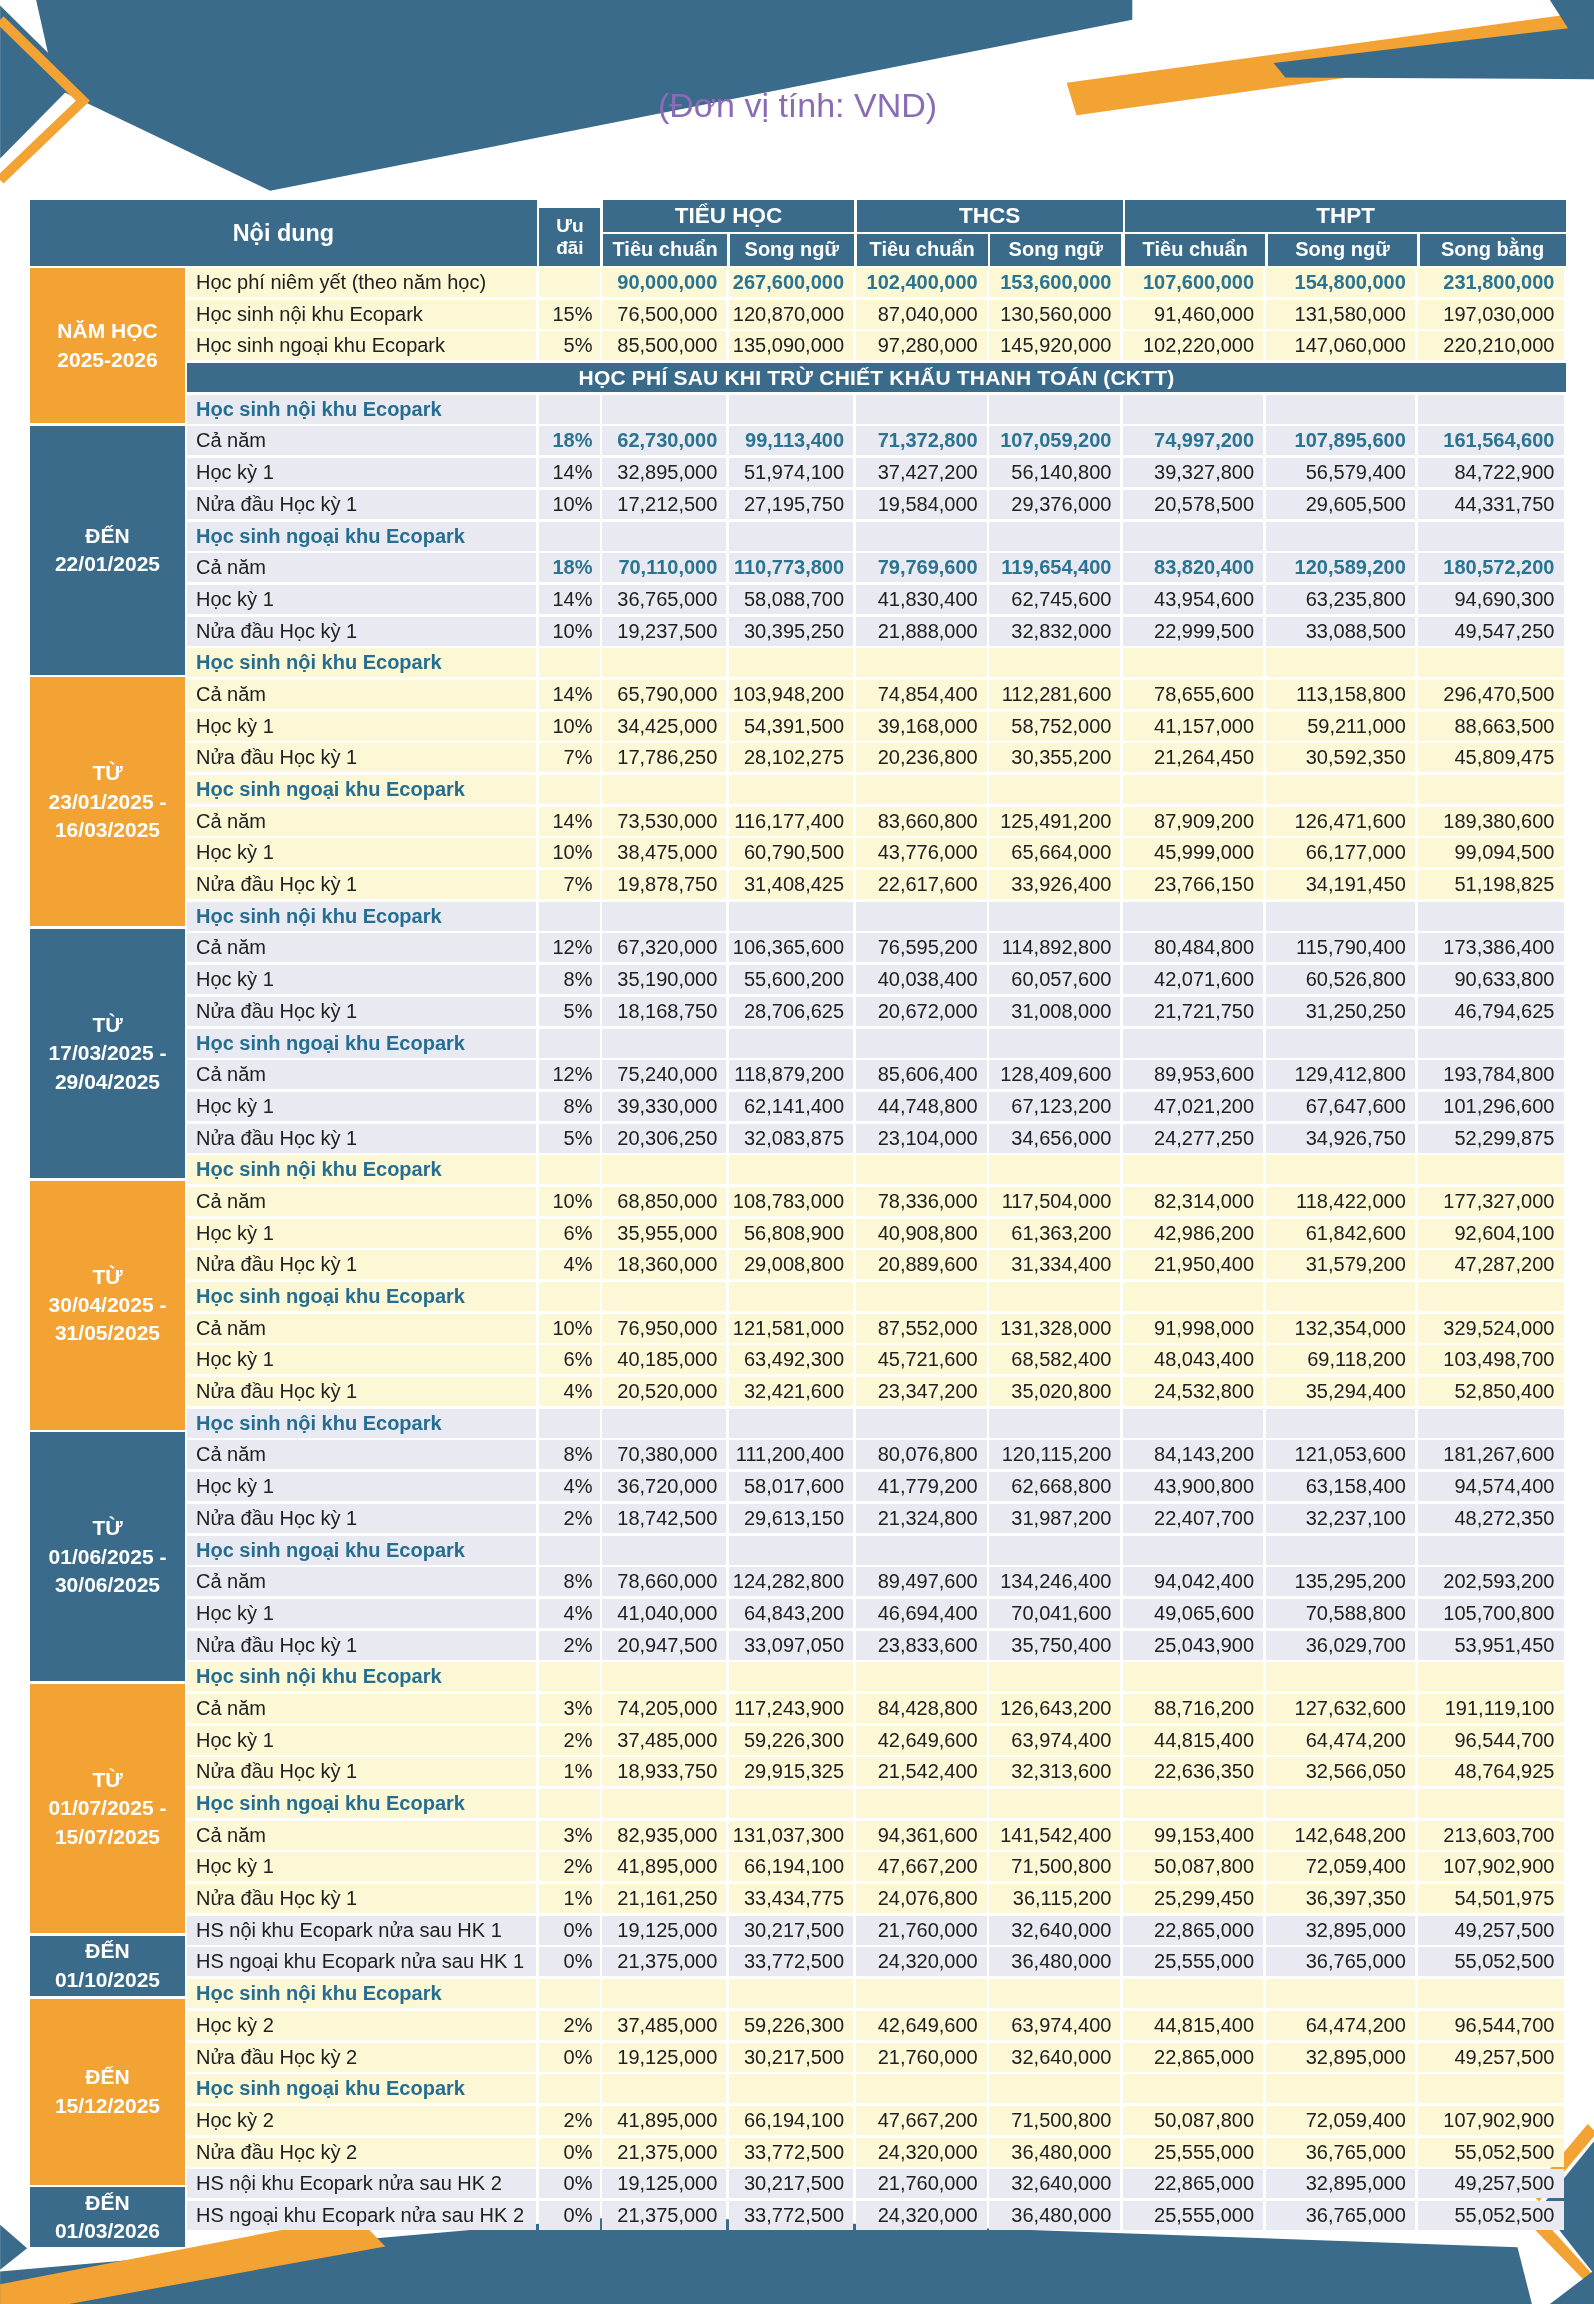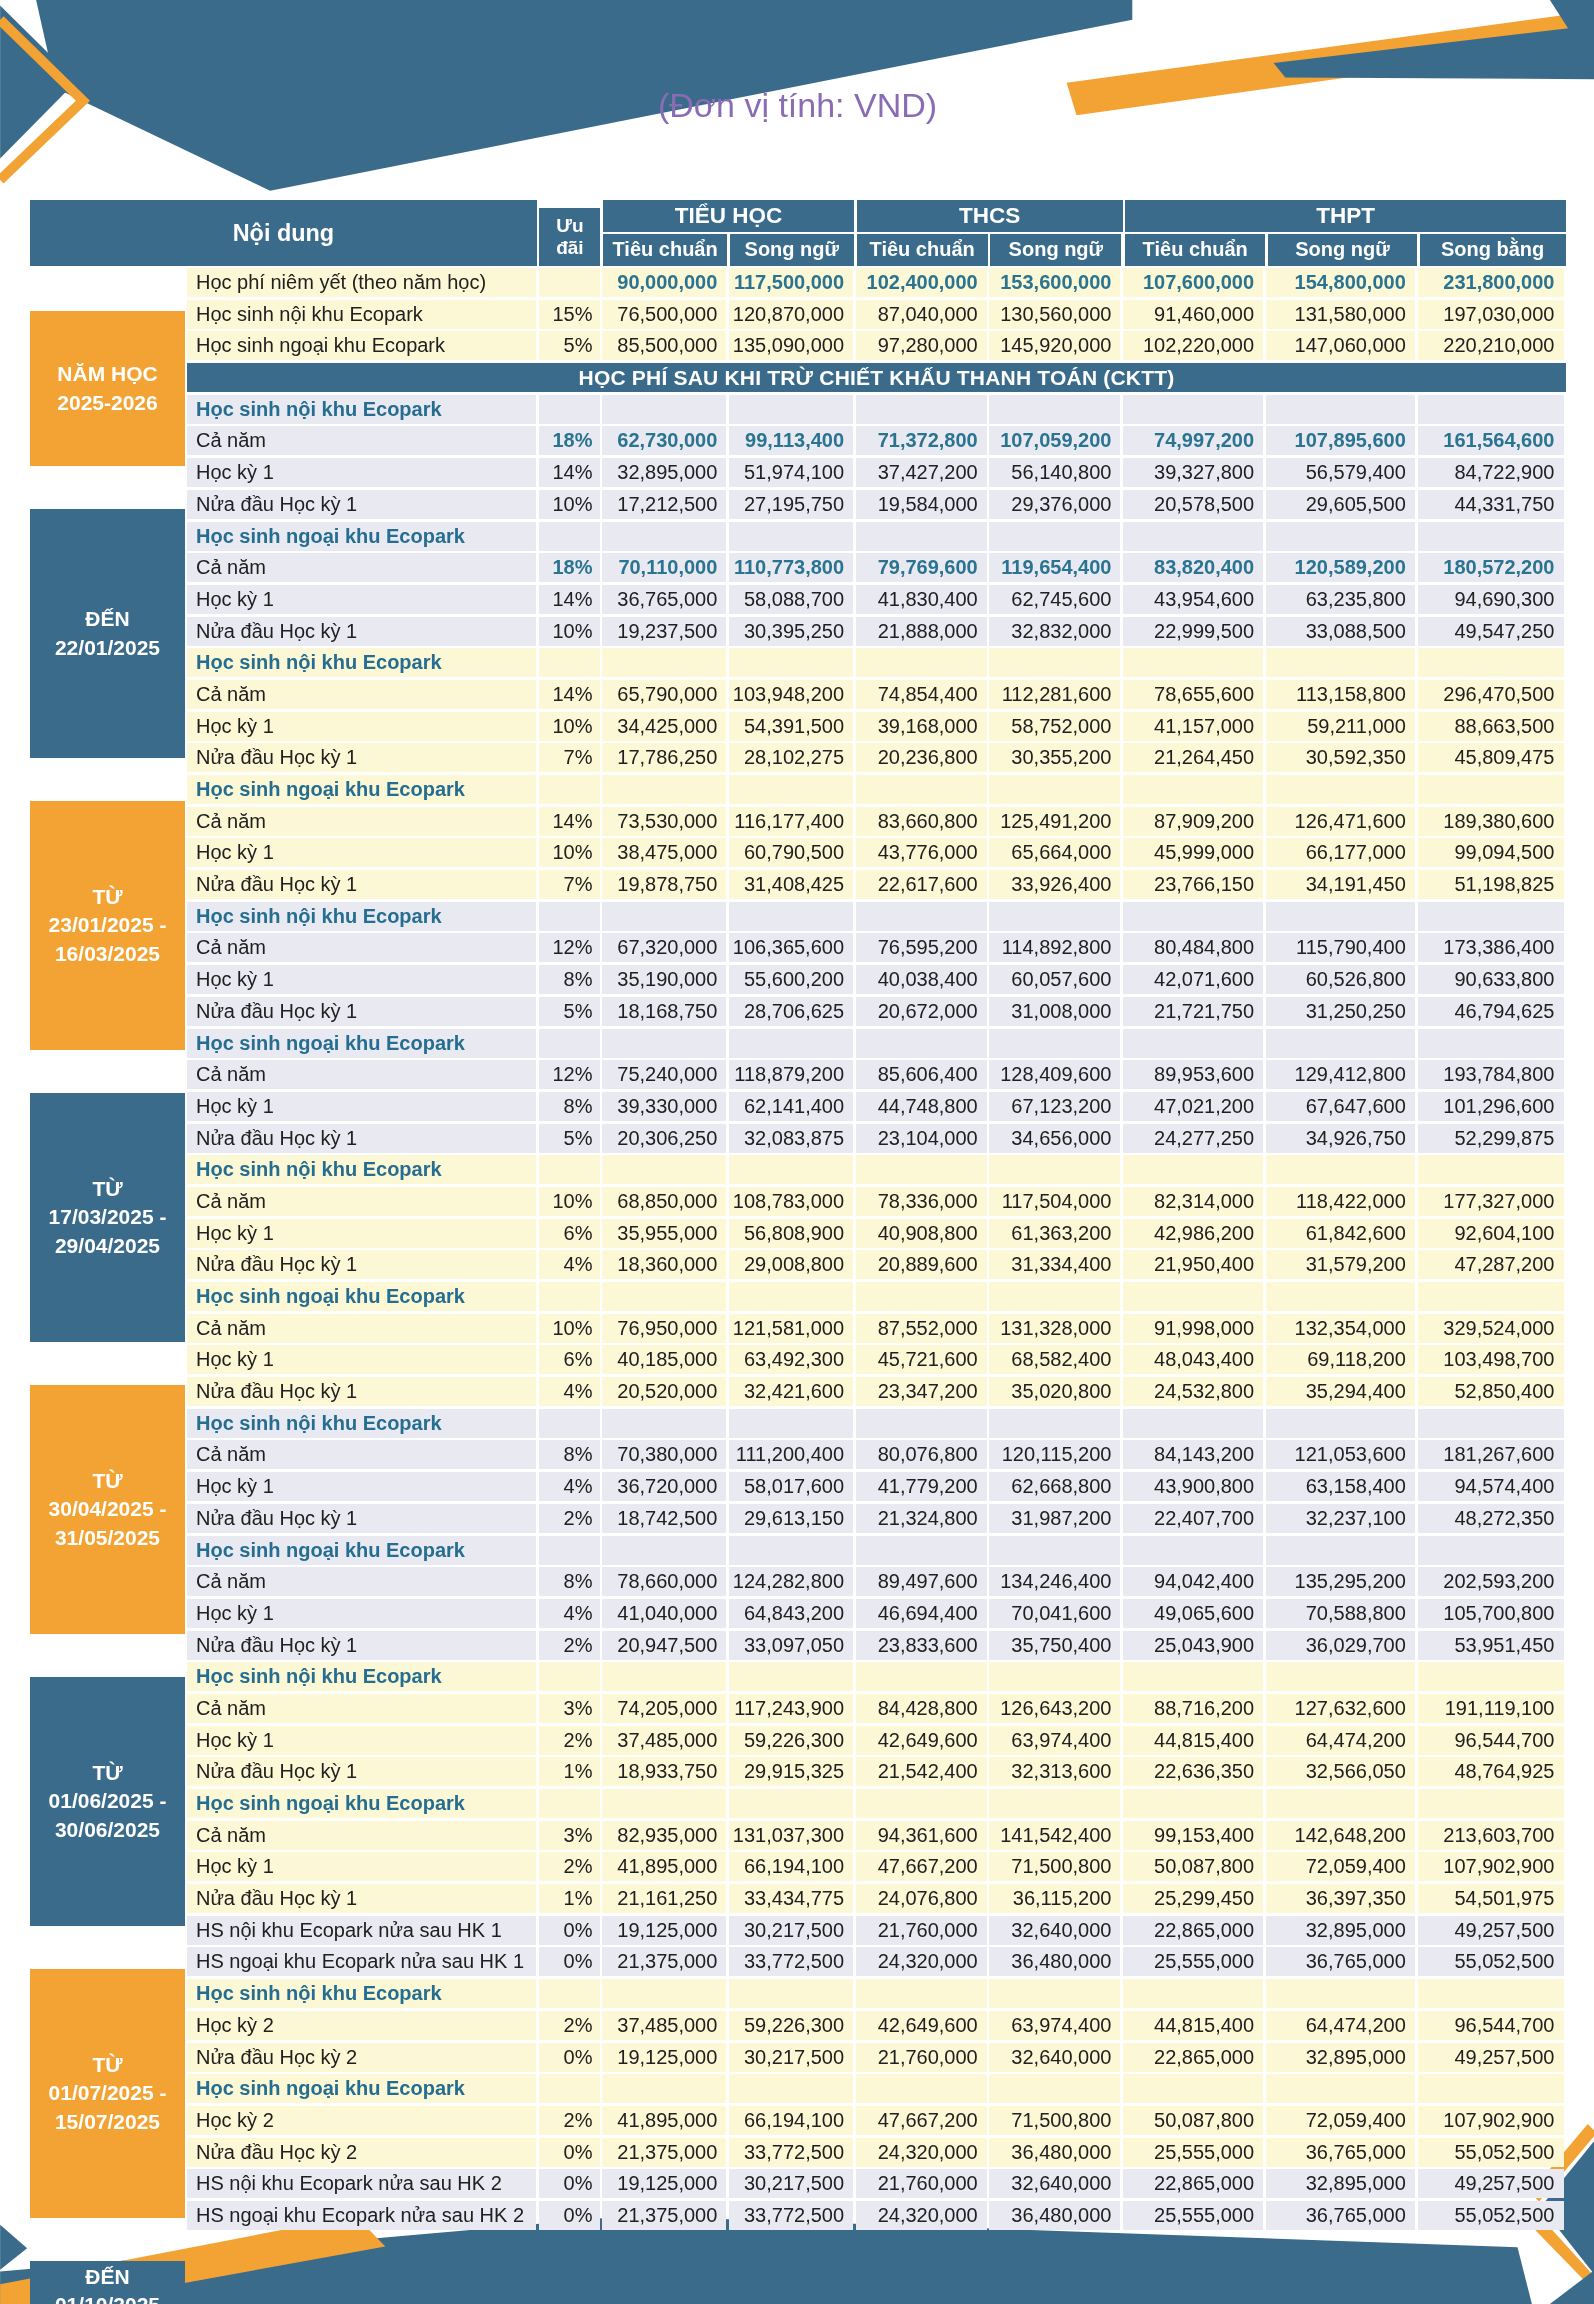--- a/index.html
+++ b/index.html
@@ -18,21 +18,21 @@
   .h-uudai{width:61px;font-size:19px;line-height:1.15;text-align:center;padding:0 5.4px;margin-top:8px;}
   .h-group{display:flex;flex-direction:column;gap:1.8px;}
   .h-top{height:32px;font-size:22.5px;}
   .h-subrow{display:flex;gap:2.7px;flex:1;}
   .h-sub{font-size:20px;}
   .g279{width:251px}.g295{width:266px}.g490{width:441px}
   .w138{width:124px}.w146{width:131px}.w156{width:140px}.w166{width:149px}.w162{width:146px}
   
   .sidebar{position:absolute;left:30px;top:268px;width:155px;z-index:2;}
   .sb-block{width:155px;margin-bottom:2.7px;display:flex;align-items:center;justify-content:center;
-            text-align:center;color:#fff;font-weight:700;font-size:21px;line-height:1.35;white-space:pre-line;margin-top:43px;}
+            text-align:center;color:#fff;font-weight:700;font-size:21px;line-height:1.35;white-space:pre-line;}
   .sb-orange{background:#f3a333;}
   .sb-teal{background:#3a6b8a;}
   
   .rows{position:absolute;left:187px;top:268px;width:1379px;z-index:2;}
   .row{display:flex;gap:2.7px;height:29px;margin-bottom:2.7px;}
   .cell{box-sizing:border-box;font-size:20px;line-height:29px;color:#202020;overflow:hidden;white-space:nowrap;}
   .bg-y{background:#fcf8d6;}
   .bg-l{background:#e9e9f1;}
   .c-label{width:349px;padding-left:9px;text-align:left;}
   .c-pct{width:61px;text-align:right;padding-right:7.2px;}
@@ -131,21 +131,21 @@
       <div class="sb-block sb-orange" style="height: 186px;">ĐẾN
 15/12/2025</div>
       <div class="sb-block sb-teal" style="height: 60px;">ĐẾN
 01/03/2026</div>
     </div>
   <div class="rows" id="rows">
       <div class="row hl">
         <div class="cell c-label bg-y">Học phí niêm yết (theo năm học)</div>
         <div class="cell c-pct bg-y"></div>
         <div class="cell c-val v0 bg-y">90,000,000</div>
-        <div class="cell c-val v1 bg-y">117,500,000</div>
+        <div class="cell c-val v1 bg-y">267,600,000</div>
         <div class="cell c-val v2 bg-y">102,400,000</div>
         <div class="cell c-val v3 bg-y">153,600,000</div>
         <div class="cell c-val v4 bg-y">107,600,000</div>
         <div class="cell c-val v5 bg-y">154,800,000</div>
         <div class="cell c-val v6 bg-y">231,800,000</div>
       </div>
       <div class="row">
         <div class="cell c-label bg-y">Học sinh nội khu Ecopark</div>
         <div class="cell c-pct bg-y">15%</div>
         <div class="cell c-val v0 bg-y">76,500,000</div>

